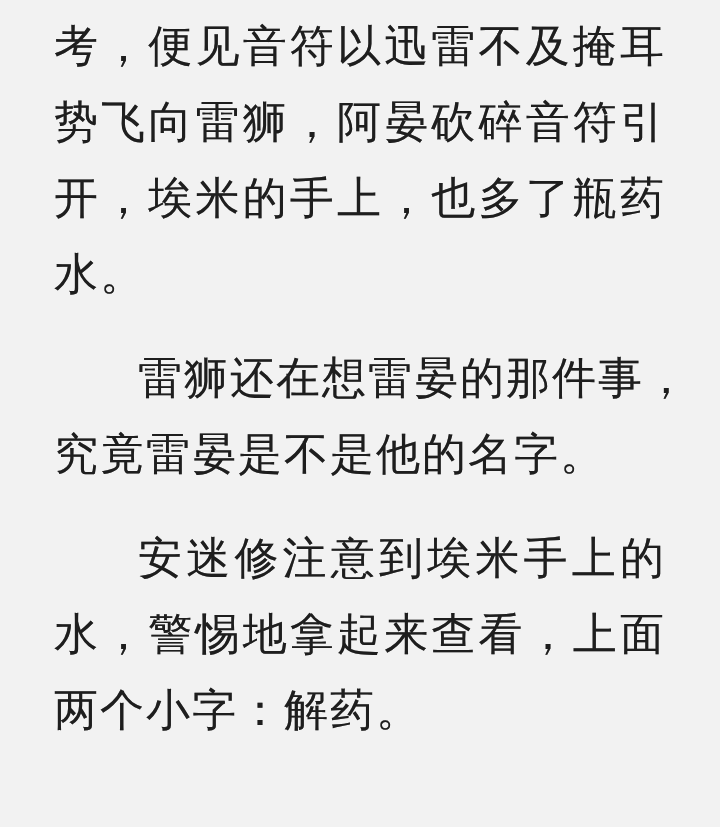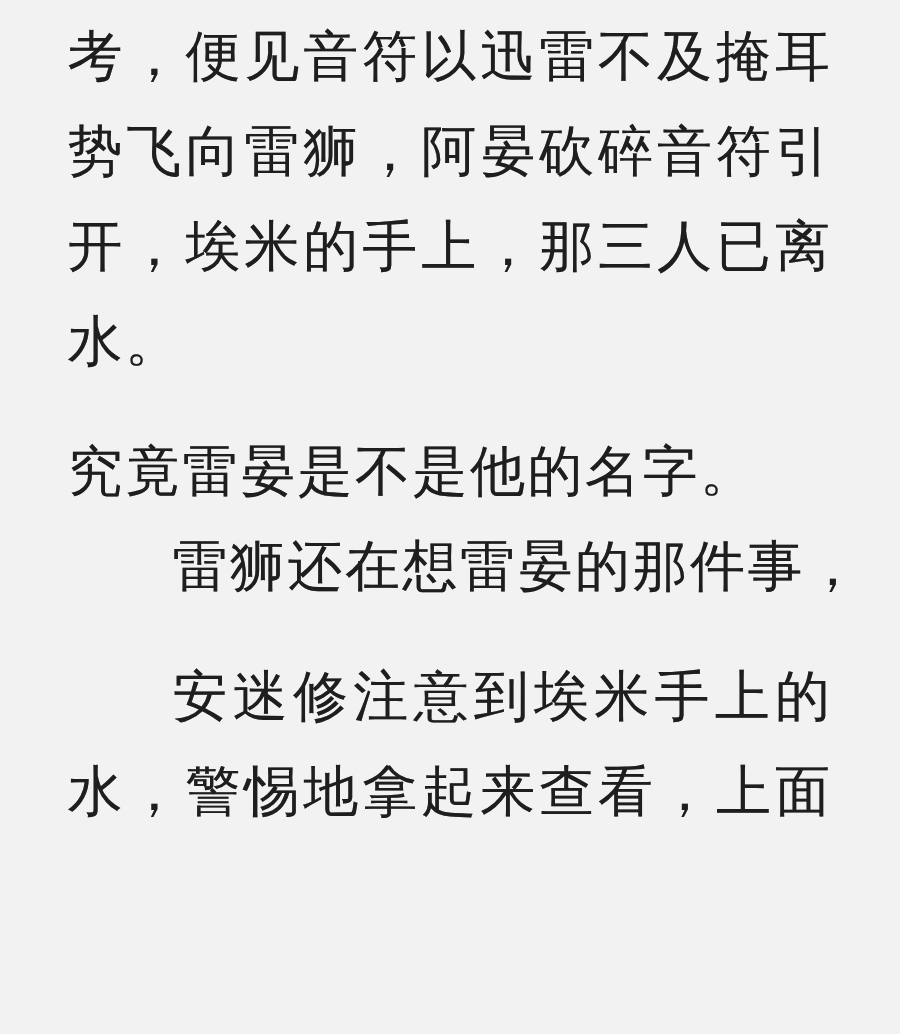--- a/index.html
+++ b/index.html
@@ -48,27 +48,28 @@
   }
 </style>
 </head>
 <body style="background: rgb(242, 242, 242);">
 
 <div class="reading-page" style="background: rgb(242, 242, 242); color: rgb(30, 30, 30);">
 
   <div class="paragraph">
     <div class="line justify">考，便见音符以迅雷不及掩耳之</div>
     <div class="line justify">势飞向雷狮，阿晏砍碎音符引其</div>
-    <div class="line justify">开，埃米的手上，那三人已离</div>
+    <div class="line justify">开，埃米的手上，也多了瓶药</div>
     <div class="line">水。</div>
   </div>
 
   <div class="paragraph">
+    <div class="line indent">雷狮还在想雷晏的那件事，</div>
     <div class="line">究竟雷晏是不是他的名字。</div>
-    <div class="line indent">雷狮还在想雷晏的那件事，</div>
   </div>
 
   <div class="paragraph">
     <div class="line indent justify">安迷修注意到埃米手上的药</div>
     <div class="line justify">水，警惕地拿起来查看，上面有</div>
+    <div class="line">两个小字：解药。</div>
   </div>
 
 </div>
 
 </body></html>

